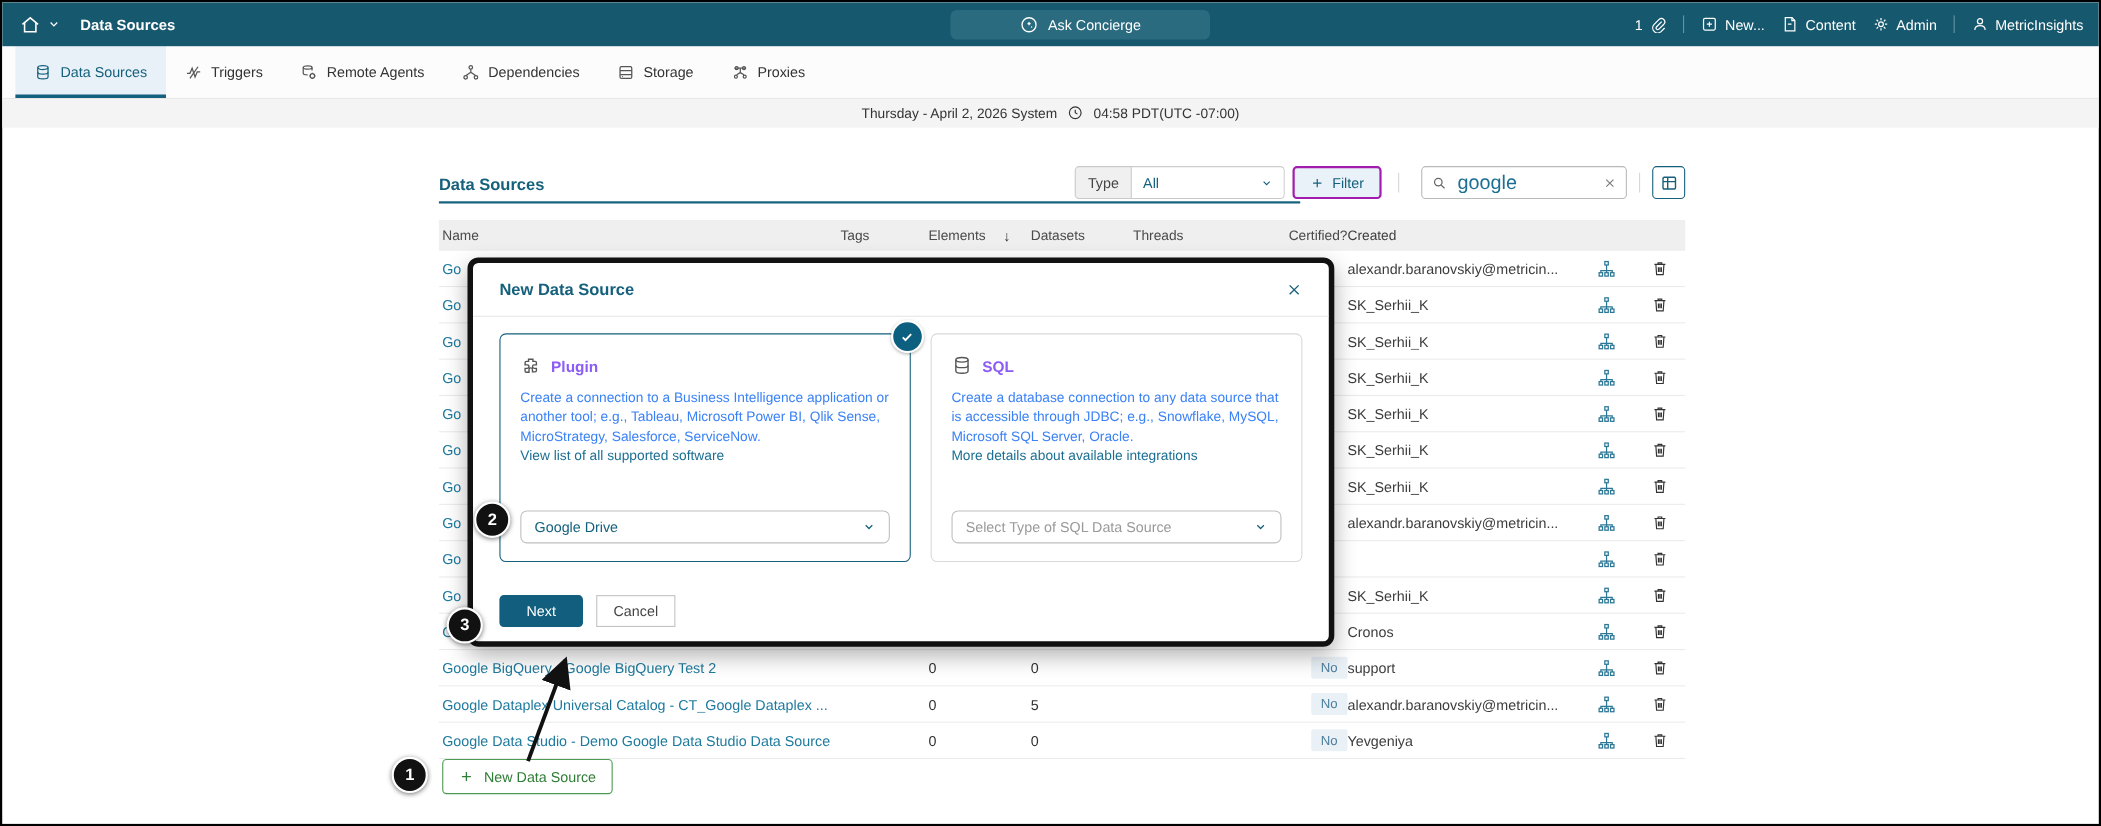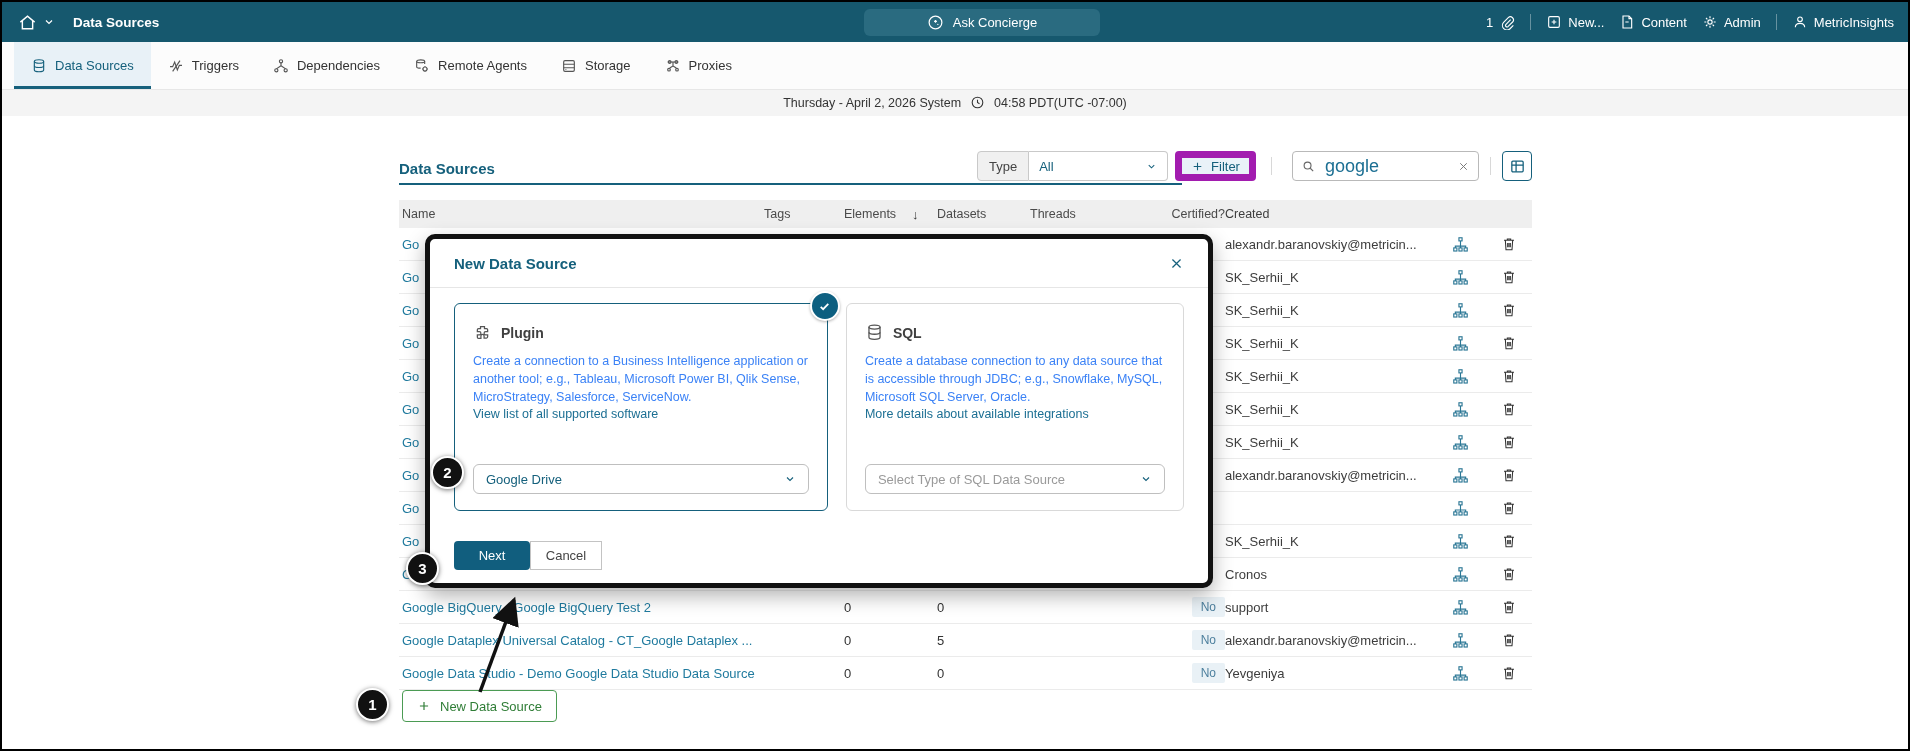--- a/index.html
+++ b/index.html
@@ -29,21 +29,21 @@
   
   .content{position:absolute;left:397px;top:145px;width:1133px;}
   .heading-wrap{position:absolute;left:0;top:4px;width:783px;height:32px;border-bottom:2px solid #15607c;}
   .heading{font-size:15px;font-weight:bold;color:#15607c;padding-top:9px;}
   .typegroup{position:absolute;left:578px;top:4px;height:30px;display:flex;font-size:13px;}
   .typelabel{display:flex;align-items:center;padding:0 11px;background:#f0f0f0;border:1px solid #c9c9c9;
              border-radius:4px 0 0 4px;color:#444;}
   .typeselect{display:flex;align-items:center;justify-content:space-between;width:118px;padding:0 10px;
               border:1px solid #c9c9c9;border-left:none;border-radius:0 4px 4px 0;color:#15607c;cursor:pointer;background:#fff;}
   .filterbtn{position:absolute;left:776px;top:4px;height:30px;width:81px;box-sizing:border-box;background:#e9f2f8;
-             border:7px solid #a21caf;border-radius:4px;color:#15607c;font-size:13px;display:flex;align-items:center;
+             border:2px solid #a21caf;border-radius:4px;color:#15607c;font-size:13px;display:flex;align-items:center;
              justify-content:center;gap:7px;cursor:pointer;}
   .tb-sep{position:absolute;top:10px;width:1px;height:18px;background:#d8d8d8;}
   .searchbox{position:absolute;left:893px;top:4px;width:187px;height:30px;box-sizing:border-box;border:1px solid #b9b9b9;
              border-radius:4px;background:#fff;display:flex;align-items:center;padding:0 8px;gap:7px;}
   .searchbox input{border:none;outline:none;flex:1;font-size:18px;color:#1c6f93;font-family:"Liberation Sans",sans-serif;width:100px;background:transparent;}
   .colbtn{position:absolute;left:1103px;top:4px;width:30px;height:30px;box-sizing:border-box;border:1.5px solid #15607c;
           border-radius:4px;display:flex;align-items:center;justify-content:center;color:#15607c;cursor:pointer;background:#fff;}
   
   .table{position:absolute;left:0;top:53px;width:1133px;}
   .thead{display:flex;height:28px;background:#efefef;align-items:center;color:#4a4a4a;font-size:12.5px;}
@@ -69,32 +69,32 @@
          border:5px solid #111;border-radius:10px;box-shadow:0 8px 20px rgba(0,0,0,.3);z-index:20;}
   .m-head{height:48px;display:flex;align-items:center;justify-content:space-between;padding:0 24px;
           border-bottom:1px solid #e6e6e6;}
   .m-title{font-size:15px;font-weight:bold;color:#15607c;}
   .m-close{color:#15607c;cursor:pointer;}
   .m-body{display:flex;gap:18px;padding:15px 24px 0;}
   .card{position:relative;box-sizing:border-box;border:1px solid #d9d9d9;border-radius:6px;padding:15px 18px;height:208px;background:#fff;cursor:pointer;}
   .card.selected{border:1.5px solid #15607c;}
   .card-plugin{width:376px;}
   .card-sql{width:340px;}
-  .card-title{display:flex;align-items:center;gap:9px;font-size:14px;font-weight:bold;color:#404040;margin:4px 0 10px;}
+  .card-title{display:flex;align-items:center;gap:9px;font-size:14px;font-weight:bold;color:#8b5cf6;margin:4px 0 10px;}
   .card-title .cicon{color:#555;}
   .card-desc{font-size:12.5px;color:#3b82f6;line-height:1.45;}
   .card-link{font-size:12.5px;color:#1c6f93;cursor:pointer;margin-top:1px;}
   .card-select{position:absolute;left:18px;right:18px;bottom:16px;height:30px;box-sizing:border-box;border:1px solid #bfbfbf;
                border-radius:6px;display:flex;align-items:center;justify-content:space-between;padding:0 12px;font-size:13px;cursor:pointer;background:#fff;}
   .sel-val{color:#15607c;}
   .sel-ph{color:#9a9a9a;}
   .sel-chev{color:#15607c;}
   .checkbadge{position:absolute;top:-13px;right:-13px;width:26px;height:26px;border-radius:50%;background:#0d5f80;
               border:2px solid #fff;display:flex;align-items:center;justify-content:center;box-shadow:0 1px 3px rgba(0,0,0,.3);}
-  .m-footer{position:absolute;left:24px;bottom:13px;display:flex;gap:0;}
+  .m-footer{position:absolute;left:24px;bottom:13px;display:flex;gap:12px;}
   .btn-next{width:76px;height:29px;background:#115e7e;color:#fff;border:none;border-radius:4px;font-size:13px;
             font-family:"Liberation Sans",sans-serif;cursor:pointer;}
   .btn-cancel{width:72px;height:29px;background:#fff;color:#444;border:1px solid #c3c3c3;border-radius:0;font-size:13px;
             font-family:"Liberation Sans",sans-serif;cursor:pointer;}
   
   .step{position:absolute;width:33px;height:33px;box-sizing:border-box;border-radius:50%;background:#111;color:#fff;
         border:2.5px solid #fff;box-shadow:0 1px 5px rgba(0,0,0,.55);display:flex;align-items:center;justify-content:center;
         font-size:15px;font-weight:bold;z-index:30;}
   .arrowlayer{position:absolute;left:0;top:0;width:1910px;height:751px;pointer-events:none;z-index:25;}
 </style>
@@ -194,38 +194,38 @@
         <svg width="16" height="16" viewBox="0 0 24 24" fill="none" stroke="currentColor" stroke-width="1.7">
             <path d="M3 13h4l3-7 4 12 3-7h4"></path>
             <path d="M7 20 18 4"></path>
           </svg>
       </span>
       <span>Triggers</span>
     </div>
     <div class="tab">
       <span class="ticon">
         <svg width="16" height="16" viewBox="0 0 24 24" fill="none" stroke="currentColor" stroke-width="1.7">
+            <ellipse cx="10" cy="5" rx="6" ry="2.2"></ellipse>
+            <path d="M4 5v8c0 1.2 2.7 2.2 6 2.2M16 5v4"></path>
+            <circle cx="16.5" cy="16.5" r="3"></circle>
+            <path d="M16.5 12.3v1.2M16.5 19.5v1.2M12.3 16.5h1.2M19.5 16.5h1.2"></path>
+          </svg>
+      </span>
+      <span>Remote Agents</span>
+    </div>
+    <div class="tab">
+      <span class="ticon">
+        <svg width="16" height="16" viewBox="0 0 24 24" fill="none" stroke="currentColor" stroke-width="1.7">
             <circle cx="12" cy="5" r="2.4"></circle>
             <circle cx="5" cy="18.5" r="2.4"></circle>
             <circle cx="19" cy="18.5" r="2.4"></circle>
             <path d="M12 7.4v4.1M12 11.5l-7 4.8M12 11.5l7 4.8"></path>
           </svg>
       </span>
       <span>Dependencies</span>
-    </div>
-    <div class="tab">
-      <span class="ticon">
-        <svg width="16" height="16" viewBox="0 0 24 24" fill="none" stroke="currentColor" stroke-width="1.7">
-            <ellipse cx="10" cy="5" rx="6" ry="2.2"></ellipse>
-            <path d="M4 5v8c0 1.2 2.7 2.2 6 2.2M16 5v4"></path>
-            <circle cx="16.5" cy="16.5" r="3"></circle>
-            <path d="M16.5 12.3v1.2M16.5 19.5v1.2M12.3 16.5h1.2M19.5 16.5h1.2"></path>
-          </svg>
-      </span>
-      <span>Remote Agents</span>
     </div>
     <div class="tab">
       <span class="ticon">
         <svg width="16" height="16" viewBox="0 0 24 24" fill="none" stroke="currentColor" stroke-width="1.7">
             <rect x="4" y="4" width="16" height="16" rx="2"></rect>
             <path d="M4 9.3h16M4 14.6h16"></path>
             <circle cx="7.4" cy="17.3" r="0.8" fill="currentColor" stroke="none"></circle>
           </svg>
       </span>
       <span>Storage</span>

